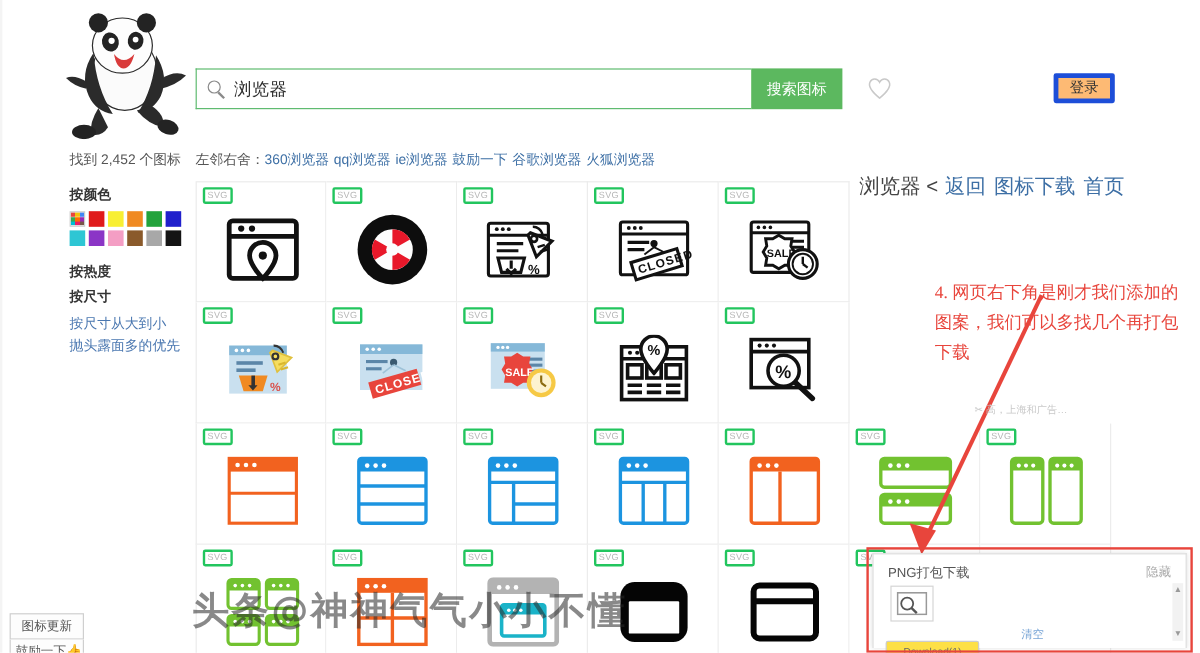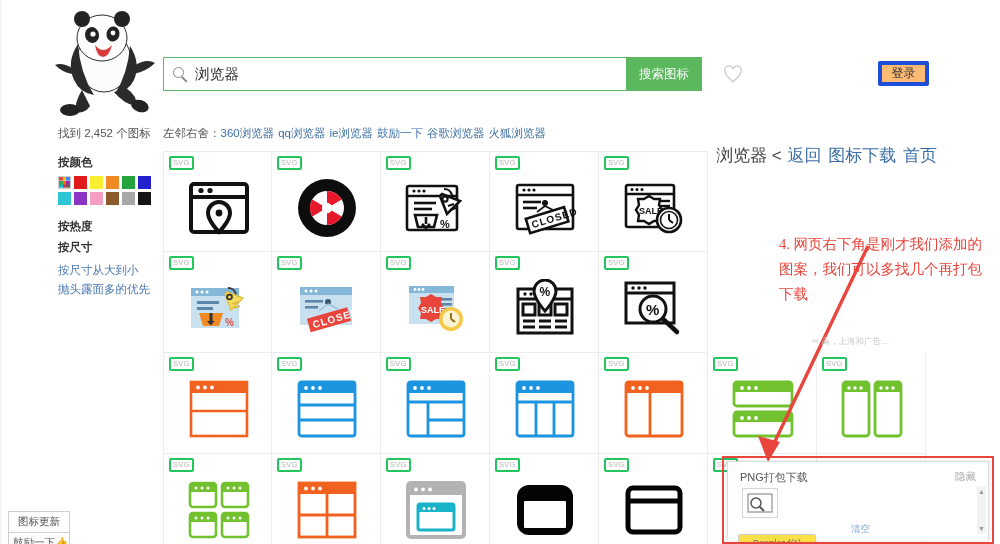--- a/index.html
+++ b/index.html
@@ -660,19 +660,20 @@
     </div>
     <div class="dl-btn">Download(1)</div>
     <div class="dl-clear">清空</div>
     <div class="dl-scroll">
       <i style="top:2px">▲</i>
       <i style="bottom:2px">▼</i>
     </div>
   </div>
   <div class="redbox"></div>
 
+  <div class="watermark">头条@神神气气小小不懂</div>
 
   <div class="botbtns">
     <div class="botbtn">图标更新</div>
     <div class="botbtn">鼓励一下👍</div>
   </div>
 
 </div>
 
 </body></html>

